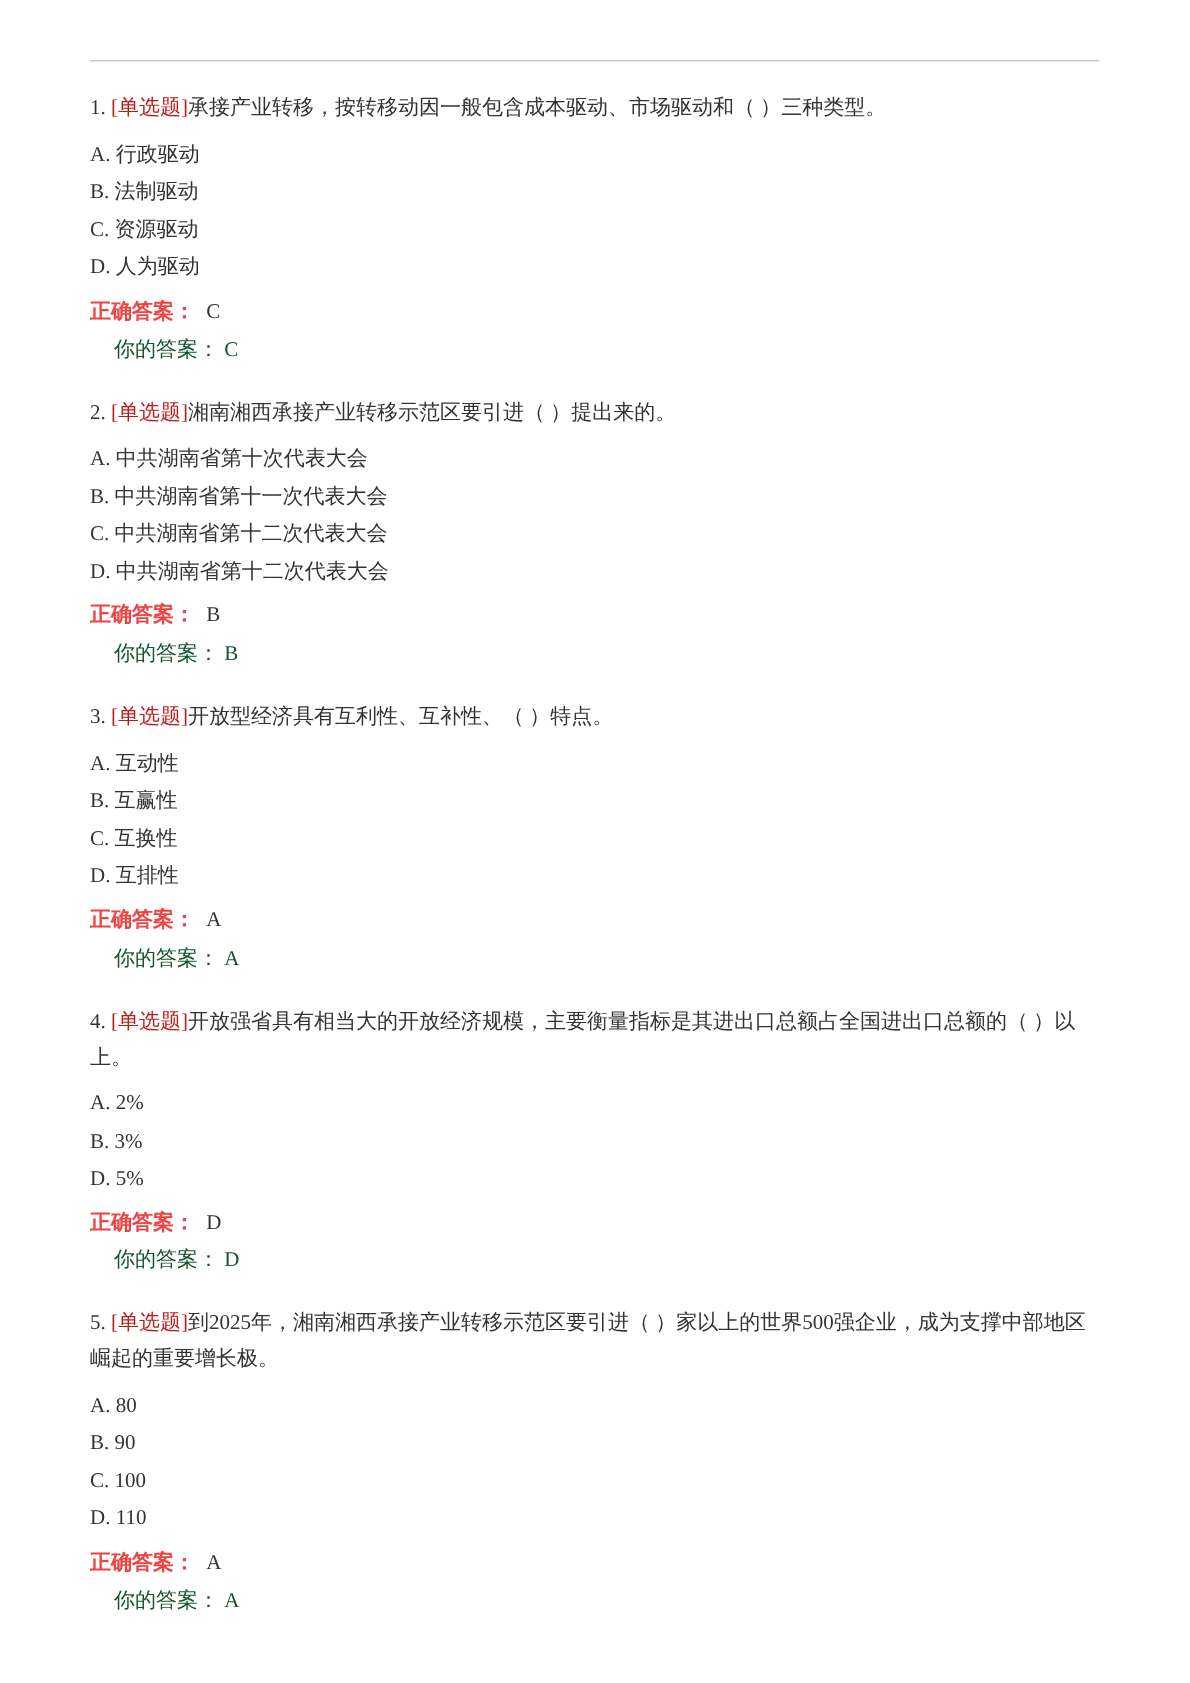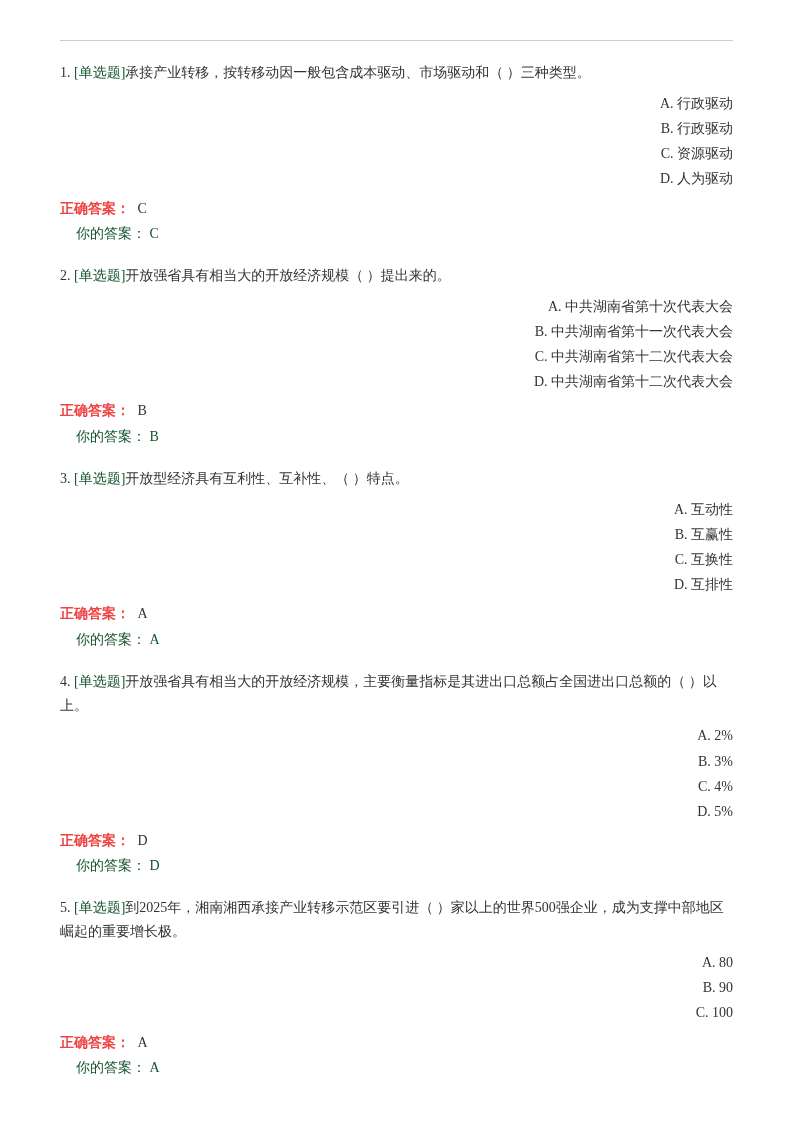--- a/index.html
+++ b/index.html
@@ -21,27 +21,26 @@
       margin-bottom: 20px;
     }
     .question-block {
       margin-bottom: 18px;
     }
     .question-text {
       line-height: 1.7;
       margin-bottom: 6px;
     }
     .tag {
-      color: #14532d;
+      color: #b91c1c;
       font-size: 14px;
     }
     .option {
       line-height: 1.8;
       color: #333333;
-      text-align: right;
     }
     .answer-line {
       margin-top: 4px;
       margin-left: 0px;
       line-height: 1.8;
     }
     .correct-label {
       color: #ef4444;
       font-weight: bold;
     }
@@ -57,54 +56,54 @@
   </style>
 </head>
 <body>
 
 <div class="top-border"></div>
 
 <div id="questions-container">
     <div class="question-block">
       <div class="question-text"><span>1. </span><span class="tag">[单选题]</span><span>承接产业转移，按转移动因一般包含成本驱动、市场驱动和（    ）三种类型。</span></div>
       <div class="option">A. 行政驱动</div>
-      <div class="option">B. 行政驱动</div>
+      <div class="option">B. 法制驱动</div>
       <div class="option">C. 资源驱动</div>
       <div class="option">D. 人为驱动</div>
       <div class="answer-line"><span class="correct-label">正确答案：</span><span class="correct-value"> C</span></div>
       <div class="your-answer">你的答案： C</div>
     </div>
     <div class="question-block">
-      <div class="question-text"><span>2. </span><span class="tag">[单选题]</span><span>开放强省具有相当大的开放经济规模（      ）提出来的。</span></div>
+      <div class="question-text"><span>2. </span><span class="tag">[单选题]</span><span>湘南湘西承接产业转移示范区要引进（      ）提出来的。</span></div>
       <div class="option">A. 中共湖南省第十次代表大会</div>
       <div class="option">B. 中共湖南省第十一次代表大会</div>
       <div class="option">C. 中共湖南省第十二次代表大会</div>
       <div class="option">D. 中共湖南省第十二次代表大会</div>
       <div class="answer-line"><span class="correct-label">正确答案：</span><span class="correct-value"> B</span></div>
       <div class="your-answer">你的答案： B</div>
     </div>
     <div class="question-block">
       <div class="question-text"><span>3. </span><span class="tag">[单选题]</span><span>开放型经济具有互利性、互补性、（      ）特点。</span></div>
       <div class="option">A. 互动性</div>
       <div class="option">B. 互赢性</div>
       <div class="option">C. 互换性</div>
       <div class="option">D. 互排性</div>
       <div class="answer-line"><span class="correct-label">正确答案：</span><span class="correct-value"> A</span></div>
       <div class="your-answer">你的答案： A</div>
     </div>
     <div class="question-block">
       <div class="question-text"><span>4. </span><span class="tag">[单选题]</span><span>开放强省具有相当大的开放经济规模，主要衡量指标是其进出口总额占全国进出口总额的（      ）以上。</span></div>
       <div class="option">A. 2%</div>
       <div class="option">B. 3%</div>
-      <div class="option">C. 4%</div>
       <div class="option">D. 5%</div>
       <div class="answer-line"><span class="correct-label">正确答案：</span><span class="correct-value"> D</span></div>
       <div class="your-answer">你的答案： D</div>
     </div>
     <div class="question-block">
       <div class="question-text"><span>5. </span><span class="tag">[单选题]</span><span>到2025年，湘南湘西承接产业转移示范区要引进（      ）家以上的世界500强企业，成为支撑中部地区崛起的重要增长极。</span></div>
       <div class="option">A. 80</div>
       <div class="option">B. 90</div>
       <div class="option">C. 100</div>
+      <div class="option">D. 110</div>
       <div class="answer-line"><span class="correct-label">正确答案：</span><span class="correct-value"> A</span></div>
       <div class="your-answer">你的答案： A</div>
     </div>
   </div>
 
 </body></html>

